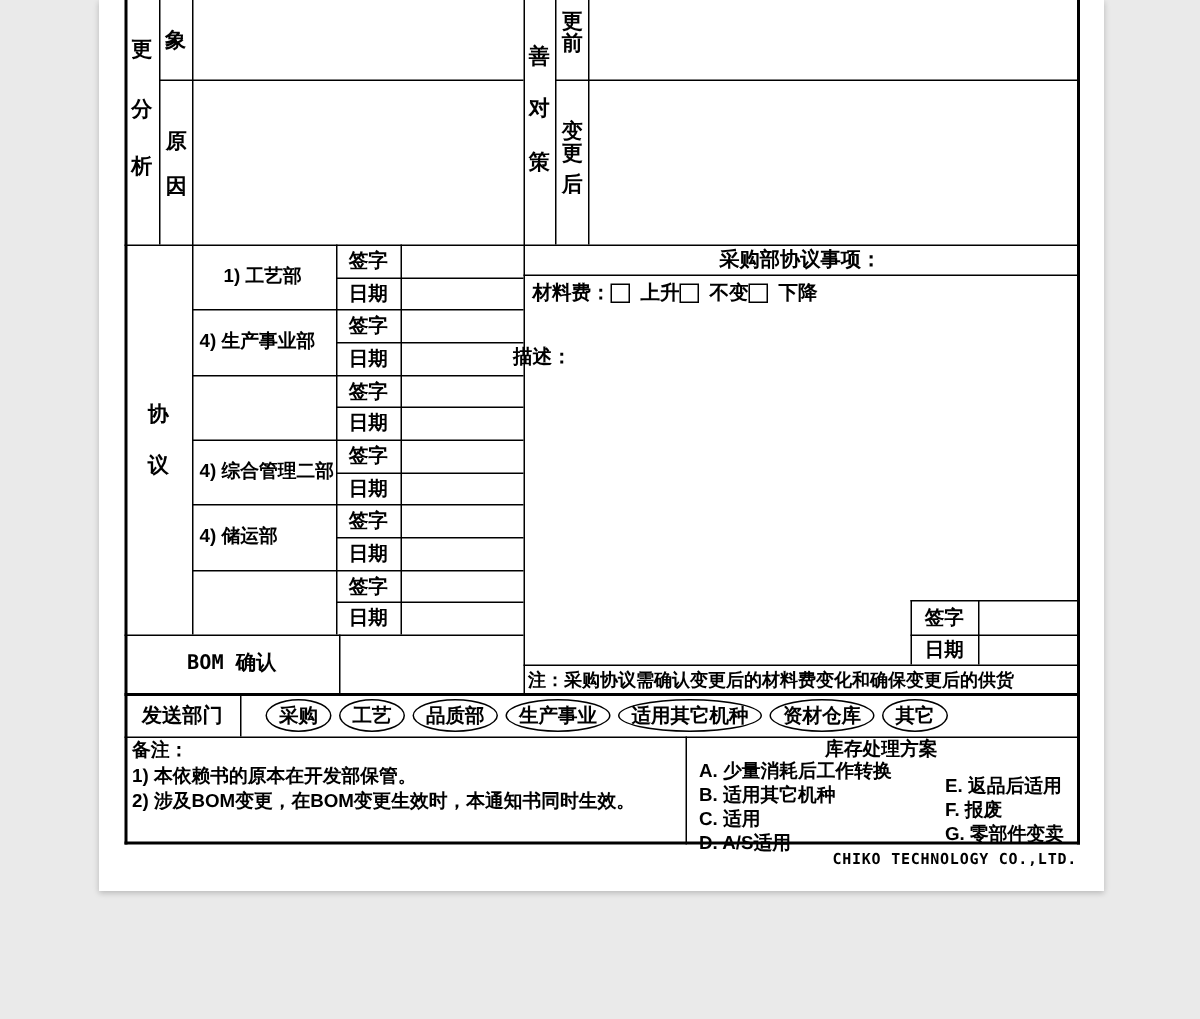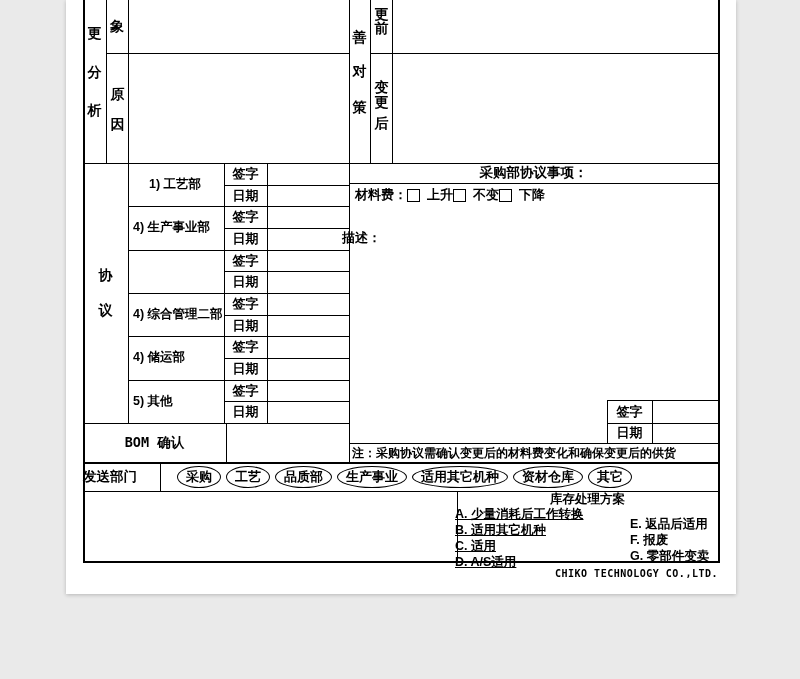--- a/index.html
+++ b/index.html
@@ -44,21 +44,21 @@
     display:inline-block; margin-right:7px;
   }
   .mini { position:absolute; left:541px; width:45px; text-align:center;
     font-weight:bold; font-size:13px; }
   .note { position:absolute; left:286px; top:444px; height:18px; line-height:18px;
     font-weight:bold; font-size:12px; white-space:nowrap; }
   .bom { position:absolute; left:17px; width:143px; top:423px; height:39px;
     line-height:39px; text-align:center; font-weight:bold; font-size:13.5px;
     font-family:"DejaVu Sans Mono","Liberation Mono",monospace; }
   .send-label { position:absolute; left:17px; width:77px; top:462px; height:29px;
-    line-height:29px; text-align:left; font-weight:bold; font-size:13.5px;font-family:Liberation Serif, serif; }
+    line-height:29px; text-align:center; font-weight:bold; font-size:13.5px;font-family:Liberation Serif, serif; }
   .ovals { position:absolute; left:94px; top:462px; width:558px; height:29px;
     display:flex; align-items:center; gap:5px; padding-left:17px; box-sizing:border-box; }
   .oval { border:1.5px solid #000; border-radius:50%; padding:1px 8px;
     font-weight:bold; font-size:13px; line-height:18px; white-space:nowrap; }
   .remarks { position:absolute; left:22px; top:492px; width:362px;
     font-weight:bold; font-size:12.5px; line-height:17px; white-space:nowrap; }
   .inv-title { position:absolute; left:391px; width:261px; top:491px;
     text-align:center; font-weight:bold; font-size:12.5px; }
   .inv-col { position:absolute; top:506px; font-weight:bold; font-size:12.5px;
     line-height:16px; white-space:nowrap; }
@@ -78,21 +78,20 @@
   <div class="vtxt" style="left:286px; top:17px; letter-spacing:36px;">善对策</div>
   <div class="vtxt" style="left:308px; top:-3px; letter-spacing:13px;">更前</div>
   <div class="vtxt" style="left:308px; top:67px; letter-spacing:18px;">变更后</div>
 
   <div class="vtxt" style="left:32px; top:257px; letter-spacing:33px;">协议</div>
 
   <div class="dept" style="top:163px;margin-left:16px;">1) 工艺部</div>
   <div class="dept" style="top:206px;">4) 生产事业部</div>
   <div class="dept" style="top:293px;">4) 综合管理二部</div>
   <div class="dept" style="top:336px;">4) 储运部</div>
-  <div class="dept" style="top:380px;">5) 其他</div>
 
   <div class="sd" style="top:163px;height:22px;line-height:22px;">签字</div>
   <div class="sd" style="top:185px;">日期</div>
   <div class="sd" style="top:206px;height:22px;line-height:22px;">签字</div>
   <div class="sd" style="top:228px;">日期</div>
   <div class="sd" style="top:250px;">签字</div>
   <div class="sd" style="top:271px;">日期</div>
   <div class="sd" style="top:293px;">签字</div>
   <div class="sd" style="top:315px;">日期</div>
   <div class="sd" style="top:336px;">签字</div>
@@ -131,23 +130,28 @@
   <div class="ovals">
     <span class="oval">采购</span>
     <span class="oval">工艺</span>
     <span class="oval">品质部</span>
     <span class="oval">生产事业</span>
     <span class="oval">适用其它机种</span>
     <span class="oval">资材仓库</span>
     <span class="oval">其它</span>
   </div>
 
+  <div class="remarks">
+    <div>备注：</div>
+    <div>1) 本依赖书的原本在开发部保管。</div>
+    <div>2) 涉及BOM变更，在BOM变更生效时，本通知书同时生效。</div>
+  </div>
 
   <div class="inv-title">库存处理方案</div>
-  <div class="inv-col" style="left:389px;text-decoration:underline;">
+  <div class="inv-col" style="left:400px;">
     <div>A. 少量消耗后工作转换</div>
     <div>B. 适用其它机种</div>
     <div>C. 适用</div>
     <div>D. A/S适用</div>
   </div>
   <div class="inv-col" style="left:564px;margin-top:10px;">
     <div>E. 返品后适用</div>
     <div>F. 报废</div>
     <div>G. 零部件变卖</div>
   </div>

